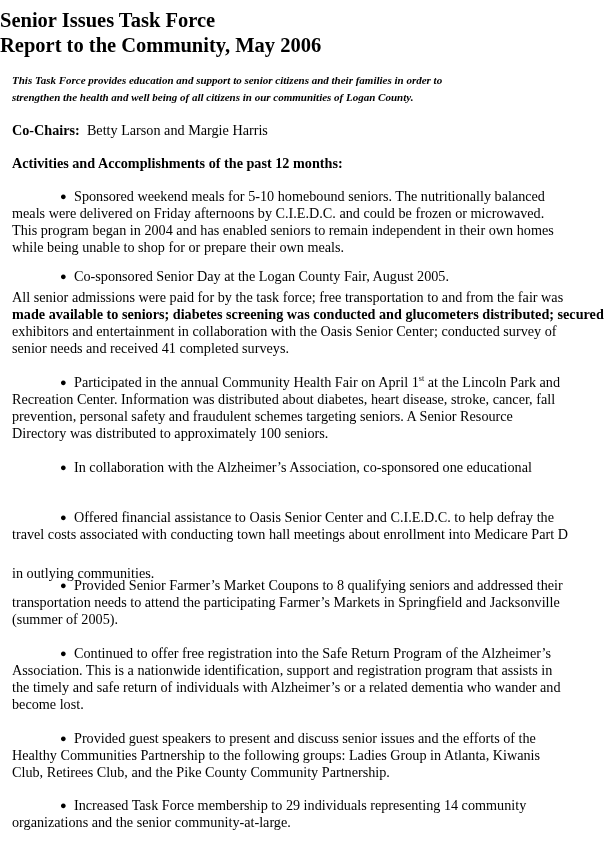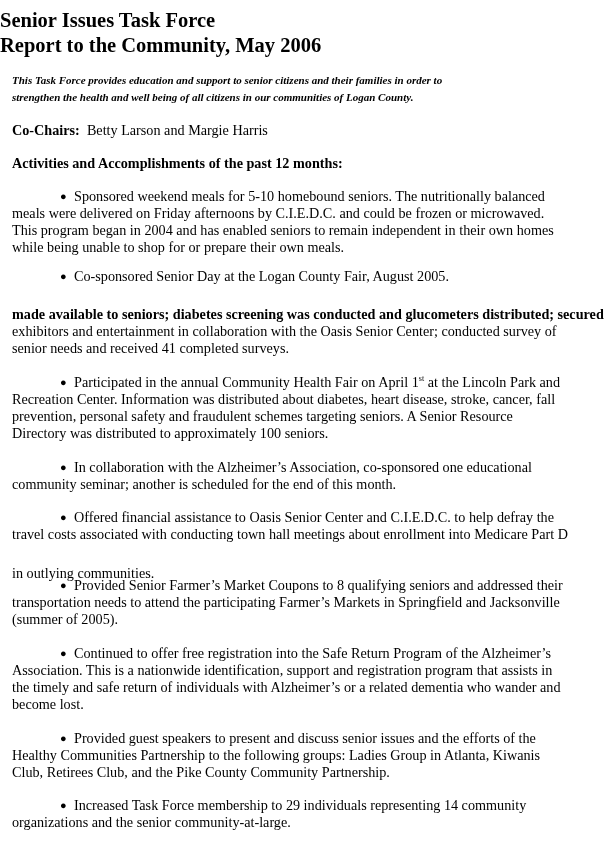--- a/index.html
+++ b/index.html
@@ -41,31 +41,31 @@
   </div>
 
   <div class="line bold" style="top:155px;">Activities and Accomplishments of the past 12 months:</div>
 
   <div class="line indent" style="top:188px;"><span class="bullet">●</span><span>Sponsored weekend meals for 5-10 homebound seniors.  The nutritionally balanced</span></div>
   <div class="line" style="top:205px;">meals were delivered on Friday afternoons by C.I.E.D.C. and could be frozen or microwaved.</div>
   <div class="line" style="top:222px;">This program began in 2004 and has enabled seniors to remain independent in their own homes</div>
   <div class="line" style="top:239px;">while being unable to shop for or prepare their own meals.</div>
 
   <div class="line indent" style="top:268px;"><span class="bullet">●</span><span>Co-sponsored Senior Day at the Logan County Fair, August 2005.</span></div>
+  <div class="line" style="top:289px;">All senior admissions were paid for by the task force; free transportation to and from the fair was</div>
   <div class="line" style="top:306px;font-weight:bold;">made available to seniors; diabetes screening was conducted and glucometers distributed; secured</div>
   <div class="line" style="top:323px;">exhibitors and entertainment in collaboration with the Oasis Senior Center; conducted survey of</div>
   <div class="line" style="top:340px;">senior needs and received 41 completed surveys.</div>
 
   <div class="line indent" style="top:374px;"><span class="bullet">●</span><span>Participated in the annual Community Health Fair on April 1</span><sup>st</sup><span> at the Lincoln Park and</span></div>
   <div class="line" style="top:391px;">Recreation Center.  Information was distributed about diabetes, heart disease, stroke, cancer, fall</div>
   <div class="line" style="top:408px;">prevention, personal safety and fraudulent schemes targeting seniors.  A Senior Resource</div>
   <div class="line" style="top:425px;">Directory was distributed to approximately 100 seniors.</div>
 
   <div class="line indent" style="top:459px;"><span class="bullet">●</span><span>In collaboration with the Alzheimer’s Association, co-sponsored one educational</span></div>
-  <div class="line" style="top:476px;">community seminar; another is scheduled for the end of this month.</div>
 
   <div class="line indent" style="top:509px;"><span class="bullet">●</span><span>Offered financial assistance to Oasis Senior Center and C.I.E.D.C. to help defray the</span></div>
   <div class="line" style="top:526px;">travel costs associated with conducting town hall meetings about enrollment into Medicare Part D</div>
   <div class="line" style="top:565px;">in outlying communities.</div>
 
   <div class="line indent" style="top:577px;"><span class="bullet">●</span><span>Provided Senior Farmer’s Market Coupons to 8 qualifying seniors and addressed their</span></div>
   <div class="line" style="top:594px;">transportation needs to attend the participating Farmer’s Markets in Springfield and Jacksonville</div>
   <div class="line" style="top:611px;">(summer of 2005).</div>
 
   <div class="line indent" style="top:645px;"><span class="bullet">●</span><span>Continued to offer free registration into the Safe Return Program of the Alzheimer’s</span></div>

